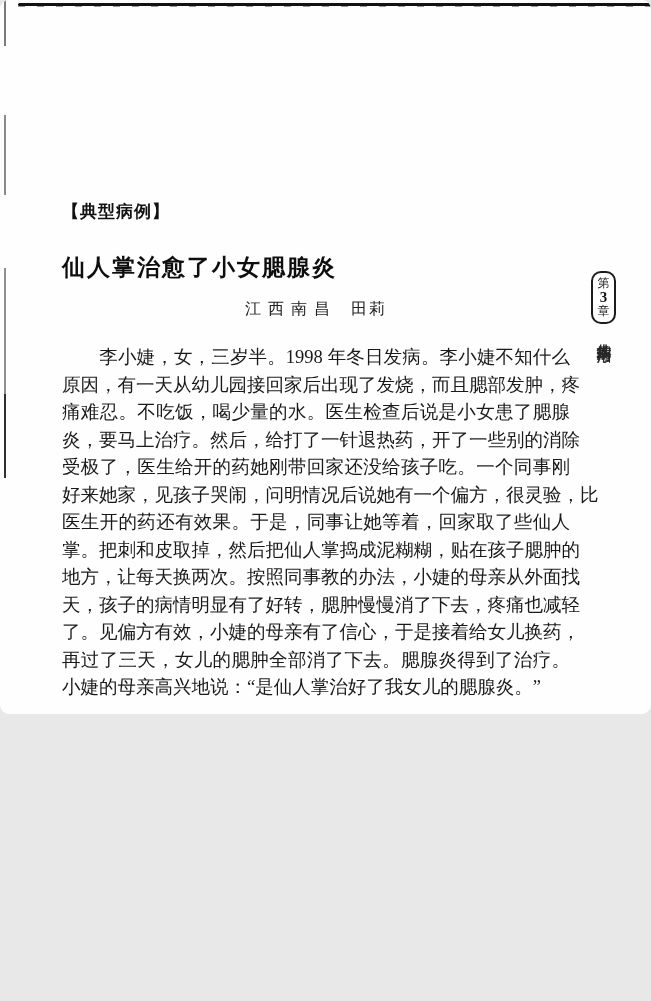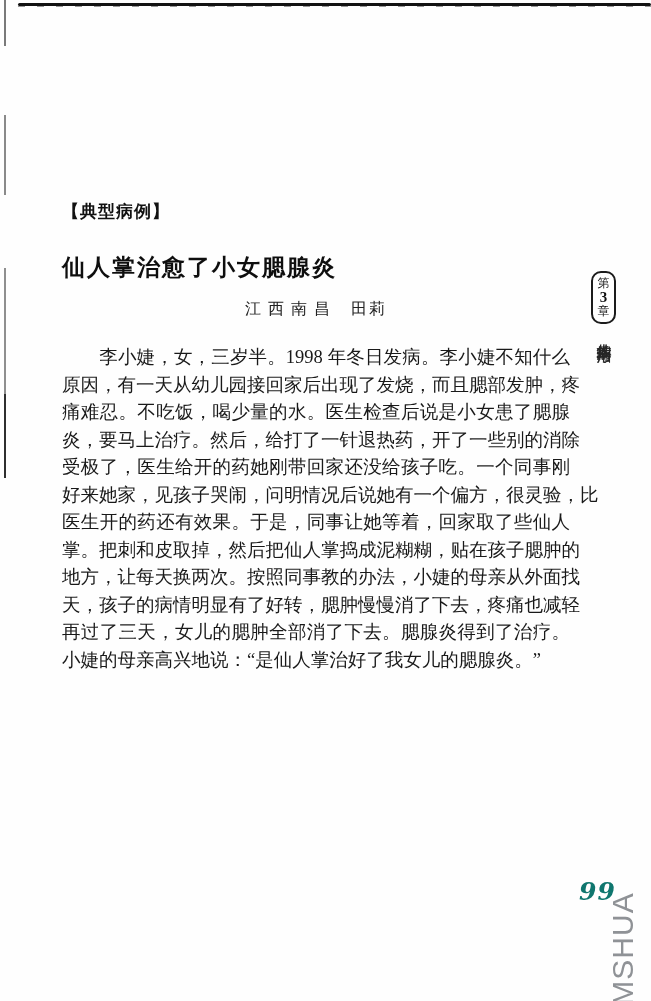--- a/index.html
+++ b/index.html
@@ -1,22 +1,23 @@
 <!DOCTYPE html>
 <html><head>
 <meta charset="utf-8">
 <style>
   html,body{margin:0;padding:0;background:#e8e8e8;}
   .page{
     position:relative;
-    width:651px;height:1001px;
+    width:651px;height:714px;
     background:#fefefe;
     overflow:hidden;
     font-family:"Liberation Serif", serif;
     color:#1a1a1a;
+    border-radius:9px;
   }
   
   .top-line{
     position:absolute;left:18px;top:3px;width:633px;height:3px;
     background:#121212;border-radius:2px;
   }
   .top-line::after{
     content:"";position:absolute;left:0;top:3px;width:100%;height:1px;
     background:repeating-linear-gradient(90deg,#333 0 7px,transparent 7px 19px);
     opacity:.5;
@@ -111,20 +112,21 @@
         <div class="line">痛难忍。不吃饭，喝少量的水。医生检查后说是小女患了腮腺</div>
         <div class="line">炎，要马上治疗。然后，给打了一针退热药，开了一些别的消除</div>
       </div>
     <div>
         <div class="line">受极了，医生给开的药她刚带回家还没给孩子吃。一个同事刚</div>
         <div class="line">好来她家，见孩子哭闹，问明情况后说她有一个偏方，很灵验，比</div>
         <div class="line">医生开的药还有效果。于是，同事让她等着，回家取了些仙人</div>
         <div class="line">掌。把刺和皮取掉，然后把仙人掌捣成泥糊糊，贴在孩子腮肿的</div>
         <div class="line">地方，让每天换两次。按照同事教的办法，小婕的母亲从外面找</div>
         <div class="line">天，孩子的病情明显有了好转，腮肿慢慢消了下去，疼痛也减轻</div>
+        <div class="line">了。见偏方有效，小婕的母亲有了信心，于是接着给女儿换药，</div>
         <div class="line">再过了三天，女儿的腮肿全部消了下去。腮腺炎得到了治疗。</div>
         <div class="line last-line">小婕的母亲高兴地说：“是仙人掌治好了我女儿的腮腺炎。”</div>
       </div>
   </div>
 
   <div class="chapter-badge">
     <div class="b-ch">第</div>
     <div class="b-num">3</div>
     <div class="b-ch">章</div>
   </div>

